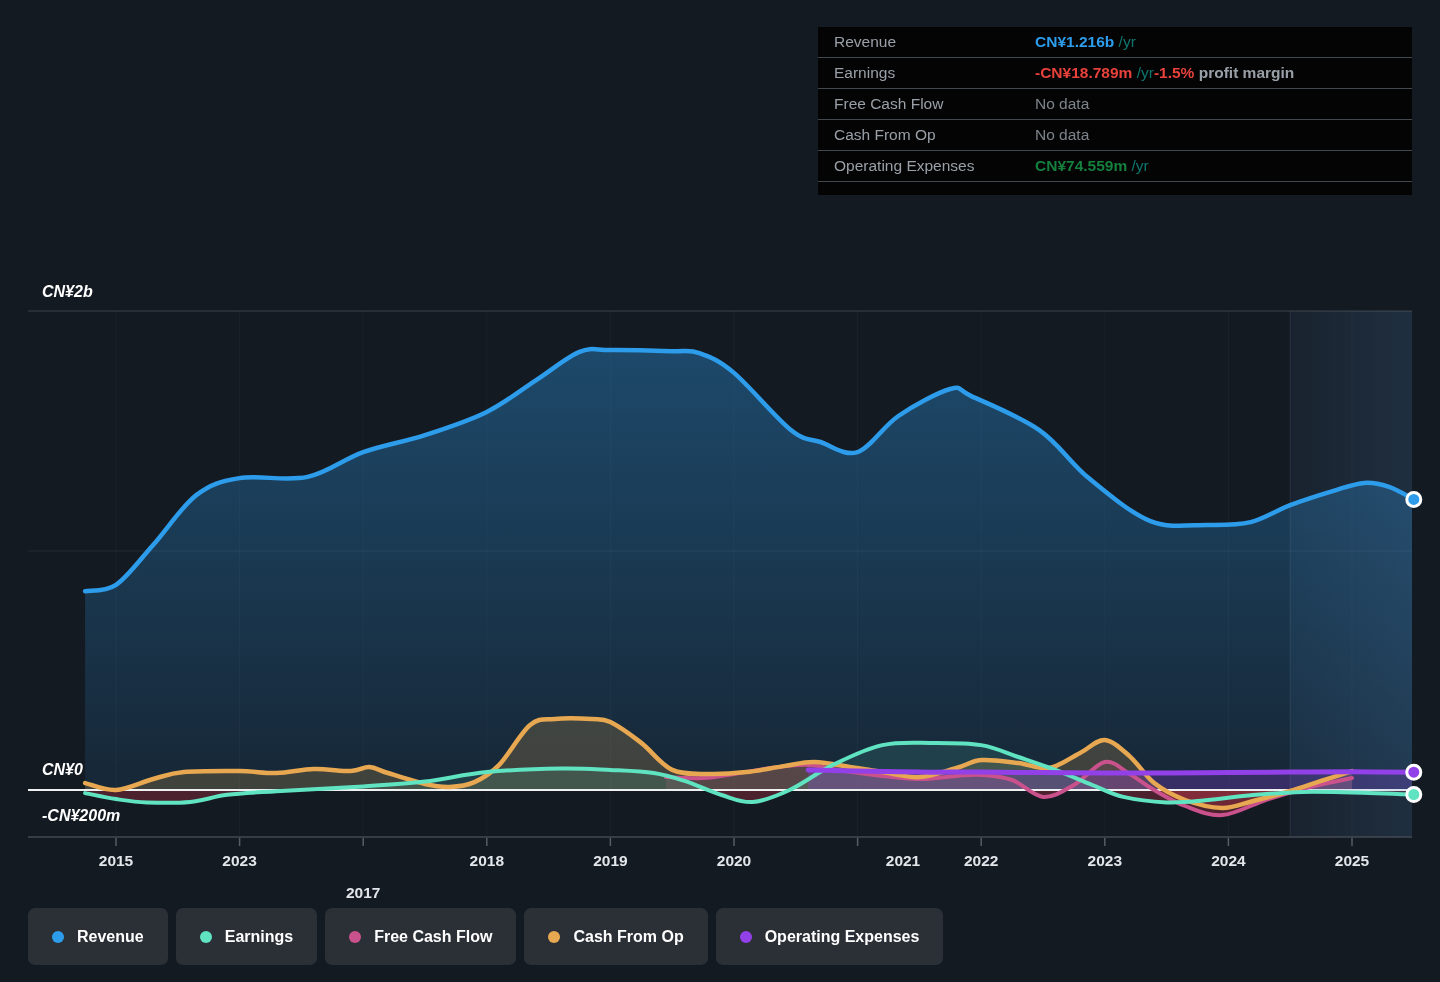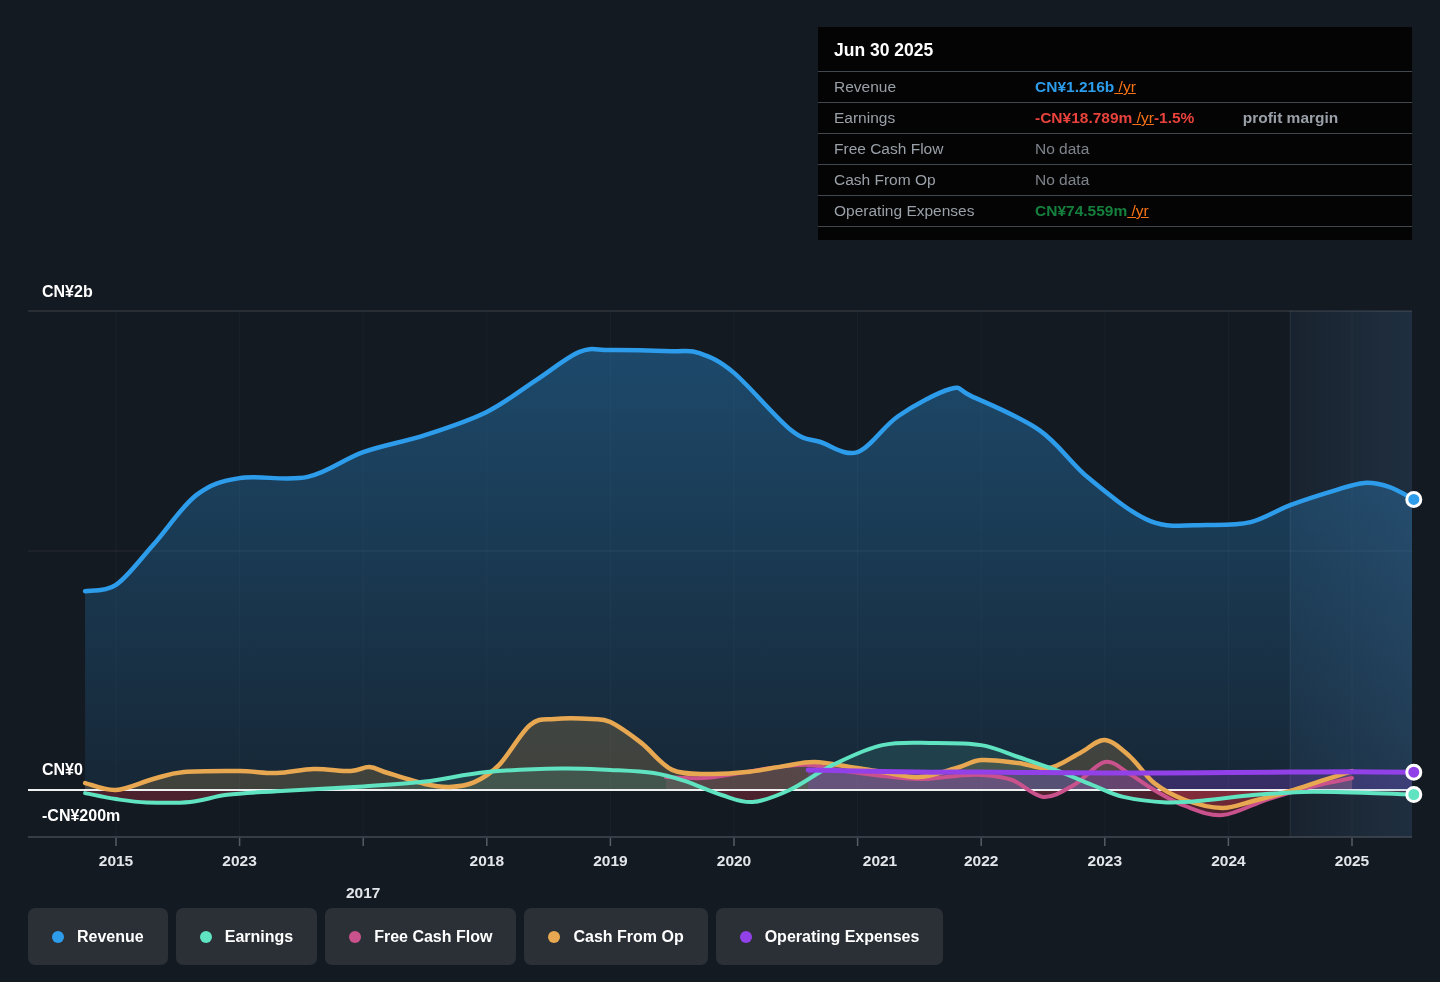--- a/index.html
+++ b/index.html
@@ -20,28 +20,28 @@
     font-size:17.5px;font-weight:700;border-bottom:1px solid #43484f;
   }
   .tt-row{
     display:flex;align-items:center;min-height:30px;padding:0 16px;
     border-bottom:1px solid #43484f;font-size:15.5px;
   }
   .tt-row.tall{align-items:flex-start;}
   .tt-label{width:201px;flex:none;color:#9aa0a8;}
   .tall .tt-label{line-height:30px;}
   .tt-val{font-weight:700;}
-  .tt-suffix{color:#f97316;font-weight:400;text-decoration:underline;}
+  .tt-suffix{color:#0f766e;font-weight:400;}
   .tt-lines{display:flex;flex-direction:row;}
   .tt-lines > div{line-height:30px;}
   .tt-nodata{font-weight:400;}
-  .tt-margin-label{color:#9aa0a8;font-weight:700;margin-left:44px;}
+  .tt-margin-label{color:#9aa0a8;font-weight:700;}
   
   .y-label{
-    position:absolute;left:42px;color:#ffffff;font-size:16px;font-weight:600;z-index:4;
+    position:absolute;left:42px;color:#ffffff;font-size:16px;font-weight:600;z-index:4;font-style:italic;
   }
   #x-labels span{
     position:absolute;top:852px;transform:translateX(-50%);
     color:#E2E6EA;font-size:15.5px;font-weight:600;z-index:4;
   }
   
   .legend{
     position:absolute;left:28px;top:908px;display:flex;gap:8px;z-index:5;
   }
   .chip{
@@ -123,29 +123,28 @@
 <div class="y-label" style="top:761px">CN¥0</div>
 <div class="y-label" style="top:807px">-CN¥200m</div>
 
 <div id="x-labels">
     <span style="left: 116px;">2015</span>
     <span style="left: 239.6px;">2023</span>
     <span style="left: 363.2px; margin-top: 32px;">2017</span>
     <span style="left: 486.8px;">2018</span>
     <span style="left: 610.4px;">2019</span>
     <span style="left: 734px;">2020</span>
-    <span style="left: 880px;">2021</span>
+    <span style="left: 903px;">2021</span>
     <span style="left: 981.2px;">2022</span>
     <span style="left: 1104.8px;">2023</span>
     <span style="left: 1228.4px;">2024</span>
     <span style="left: 1352px;">2025</span>
   </div>
 
 <div class="tooltip">
-  <div class="tt-title">Jun 30 2025</div>
 
   <div class="tt-row">
     <span class="tt-label">Revenue</span>
     <span class="tt-val"><b style="color: rgb(45, 156, 235);">CN¥1.216b</b><span class="tt-suffix"> /yr</span></span>
   </div>
 
   <div class="tt-row tall">
     <span class="tt-label">Earnings</span>
     <span class="tt-lines">
       <div><span class="tt-val"><b style="color: rgb(232, 66, 60);">-CN¥18.789m</b><span class="tt-suffix"> /yr</span></span></div>

